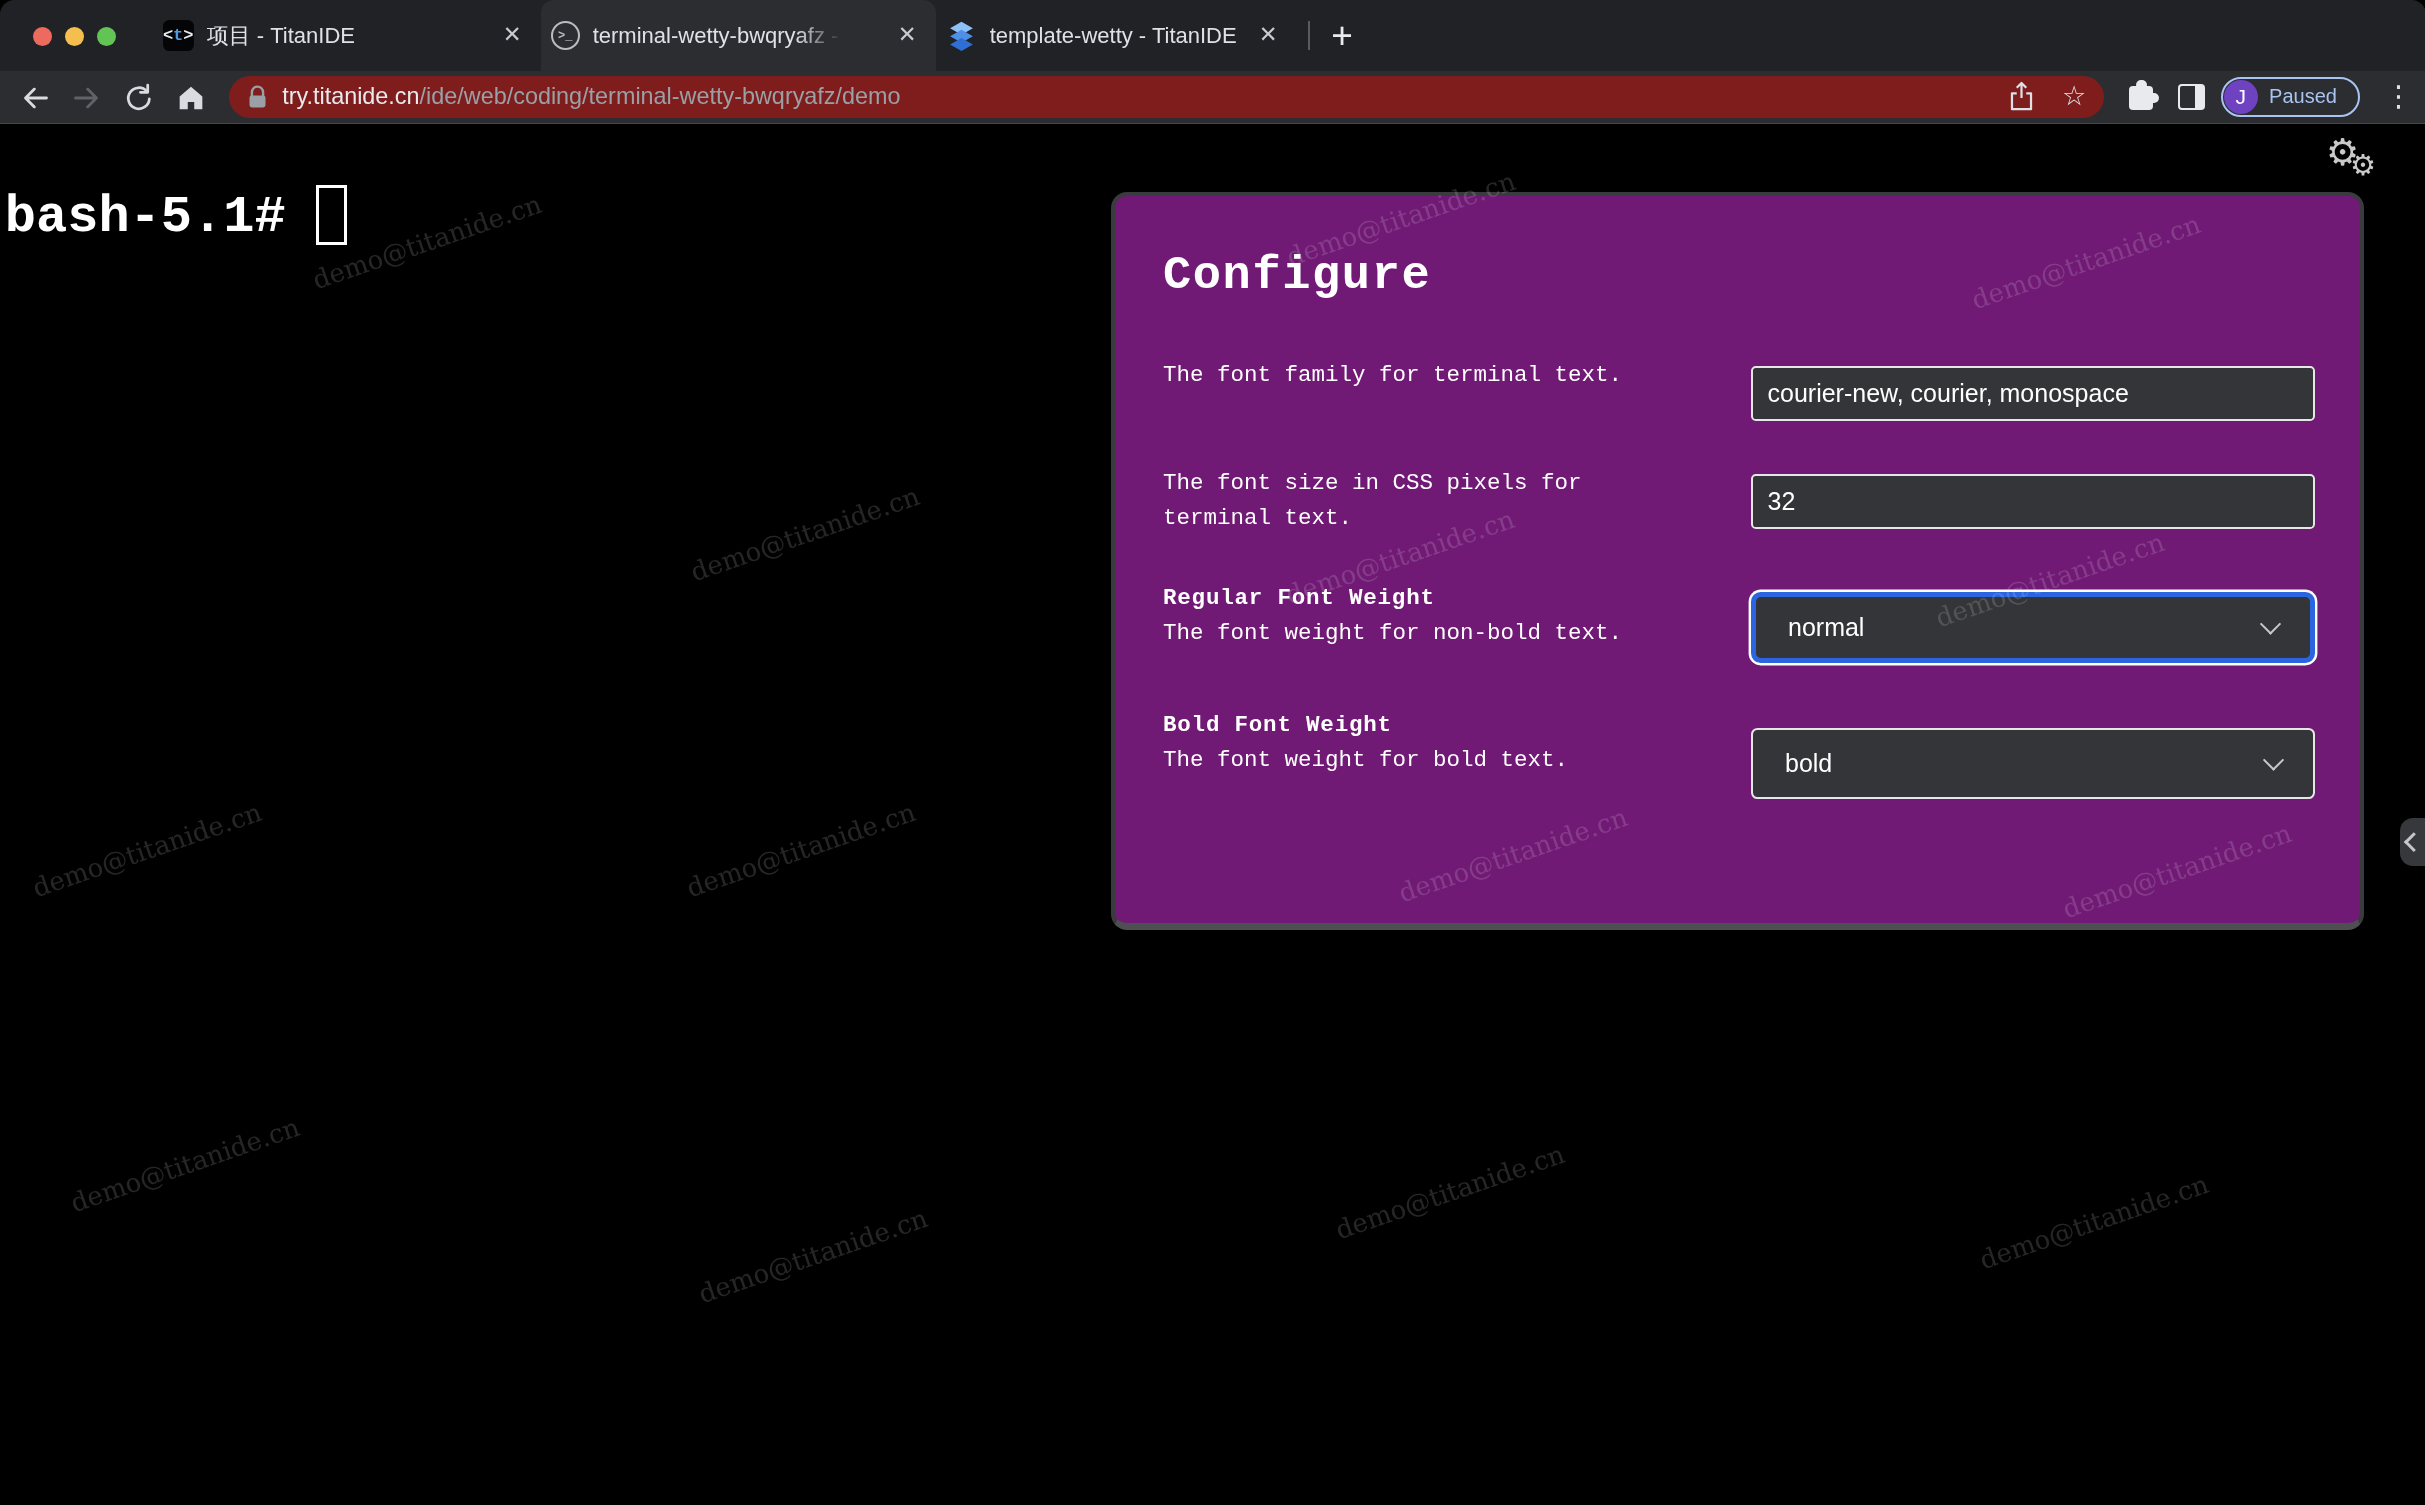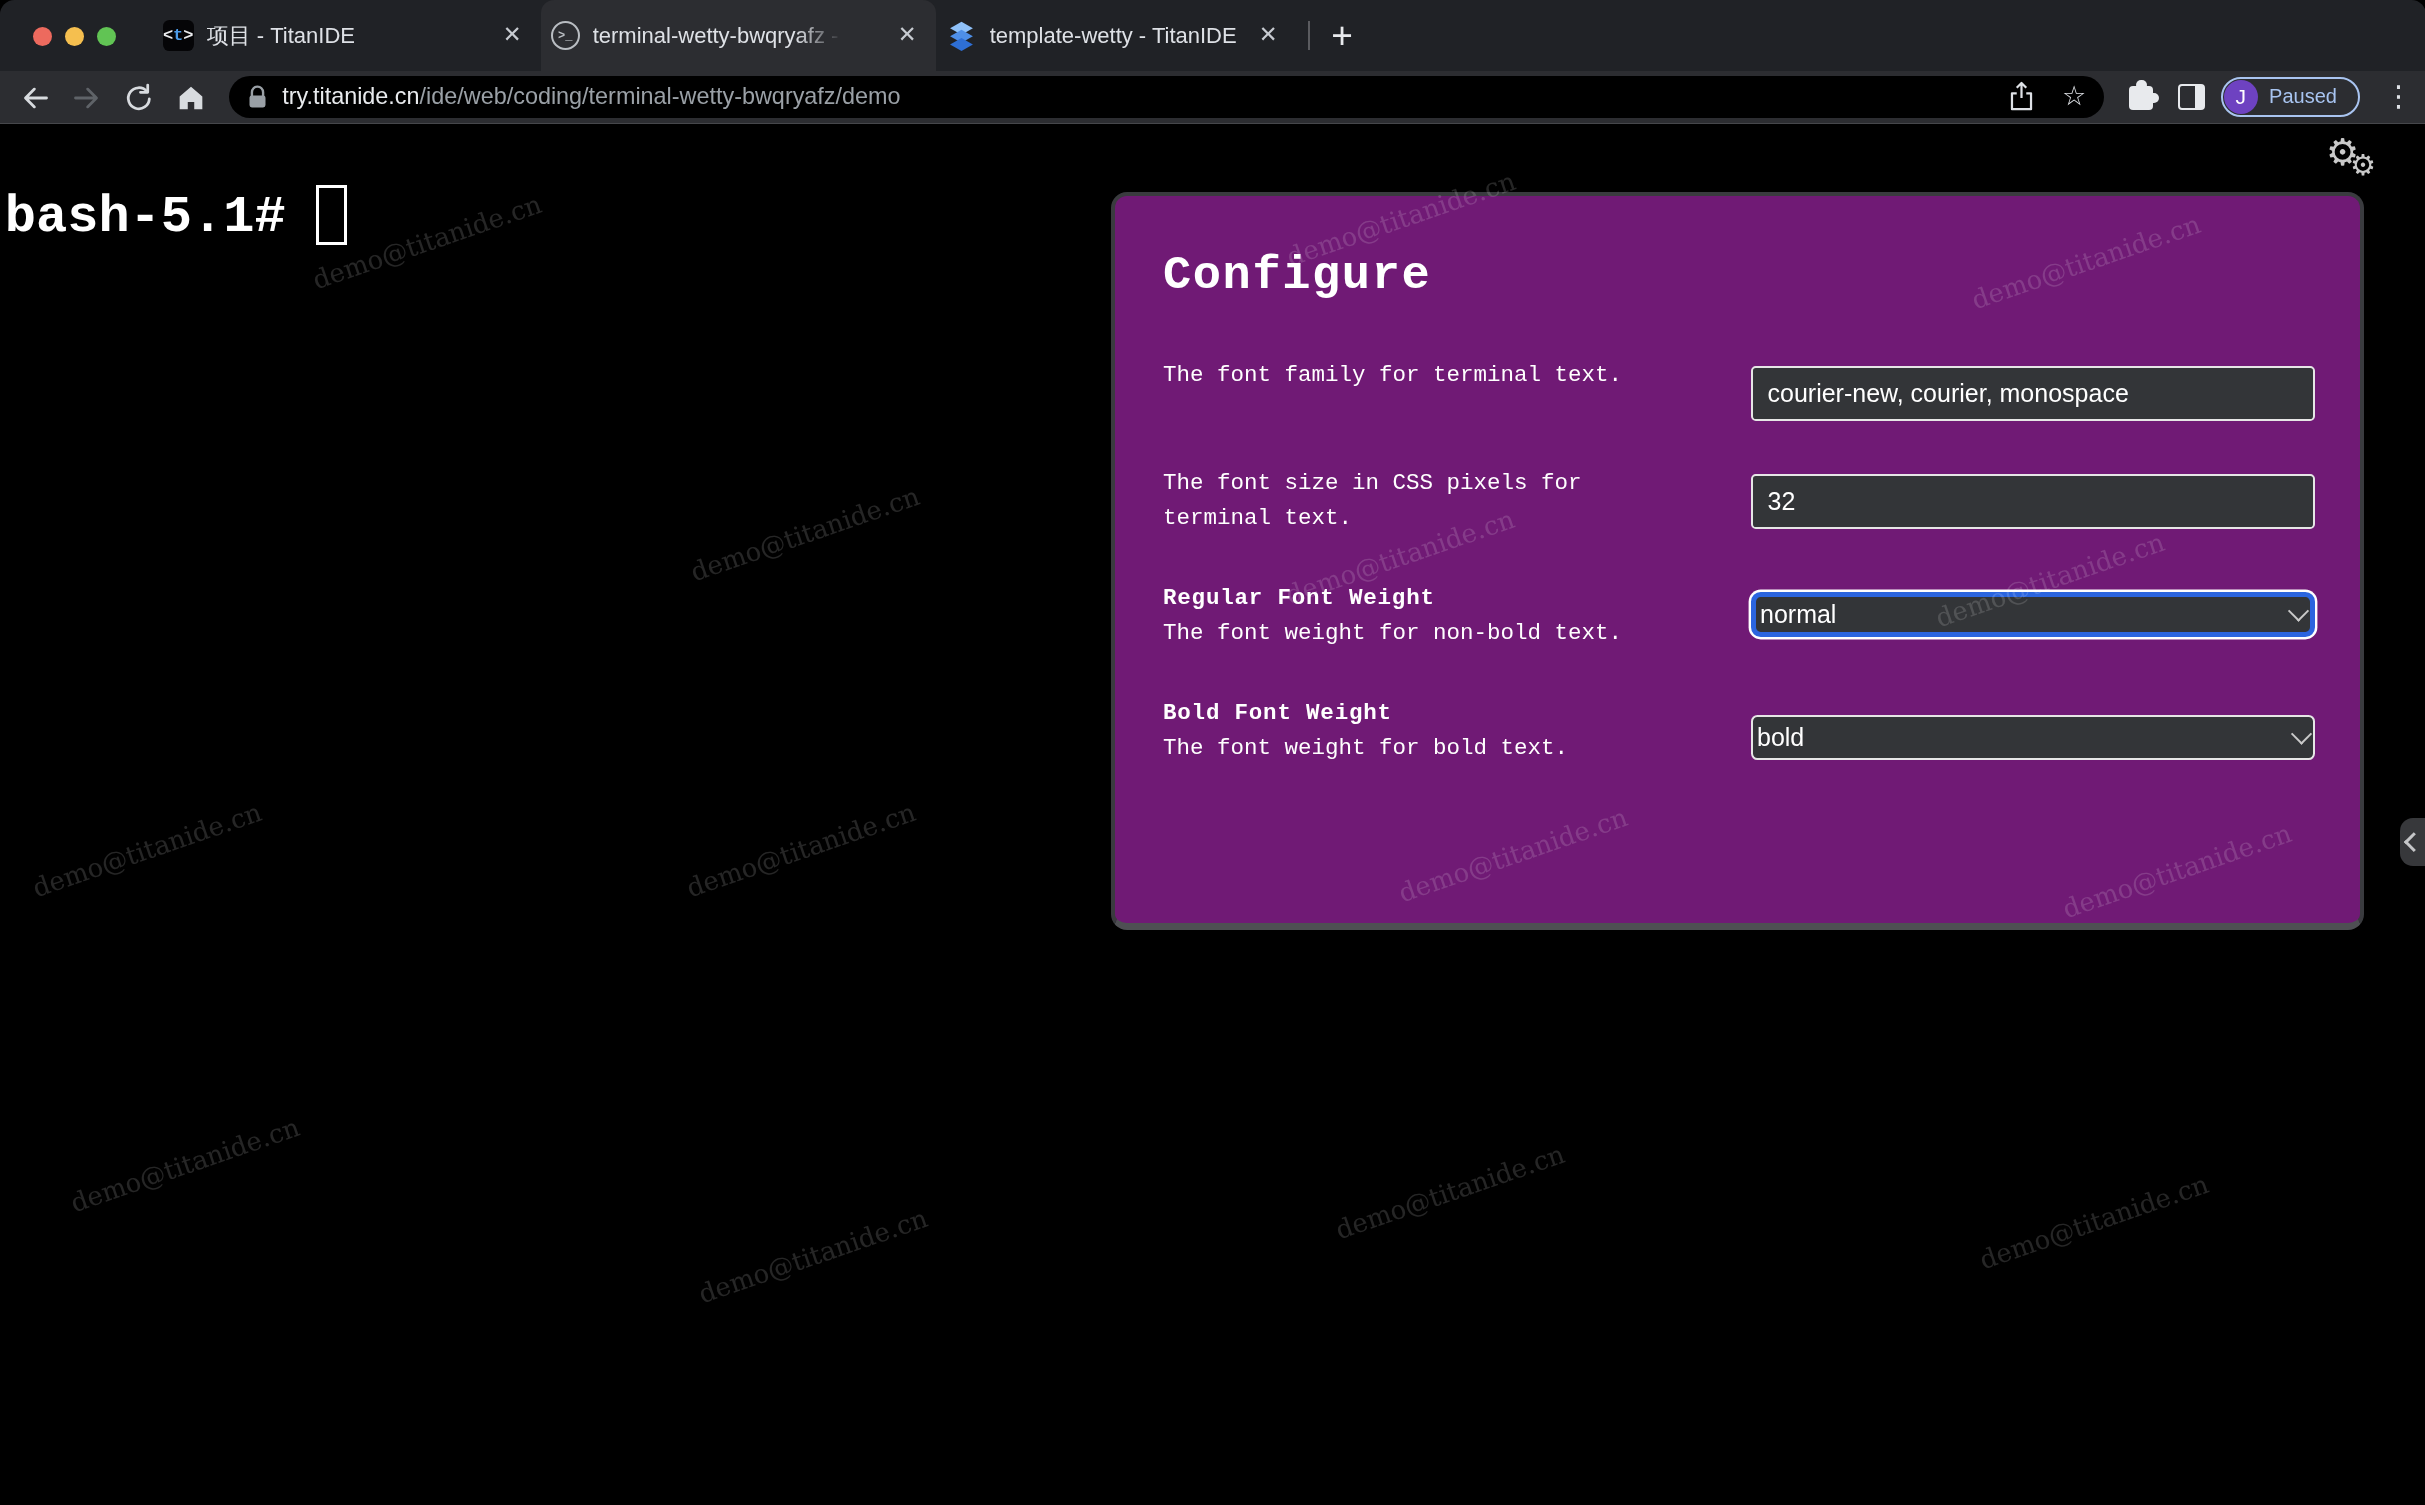--- a/index.html
+++ b/index.html
@@ -34,21 +34,21 @@
   .fav-layers{width:31px;height:31px;flex:none;}
   .tab-divider{position:absolute;left:1308px;top:21px;width:1.6px;height:29px;background:#5A5B5F;}
   .newtab{position:absolute;left:1321px;top:0;width:42px;height:71px;color:#E8EAED;font-size:37px;
           font-weight:300;display:flex;align-items:center;justify-content:center;}
 
   .toolbar{position:absolute;left:0;top:71px;width:2426px;height:53px;background:#2C2D31;
            border-bottom:1.6px solid #46474B;z-index:100;box-sizing:border-box;}
   .navbtn{position:absolute;top:9.7px;width:34px;height:34px;}
   .navbtn svg{width:34px;height:34px;}
   .omnibox{position:absolute;left:229px;top:4.8px;width:1875px;height:42px;border-radius:21px;
-           background:#000000;display:flex;align-items:center;padding:0 17.7px;box-sizing:border-box;}
+           background:#7f1d1d;display:flex;align-items:center;padding:0 17.7px;box-sizing:border-box;}
   .url{font-size:23.4px;margin-left:14.5px;white-space:nowrap;}
   .url .host{color:#E8EAED;}
   .url .path{color:#9AA0A6;}
   .omni-spacer{flex:1;}
   .omni-icon{margin-left:27px;}
   .star{font-size:27px;color:#DEE1E6;line-height:1;}
   .puzzle{position:absolute;left:2129px;top:14.5px;width:24px;height:24px;background:#E8EAED;
           border-radius:4px;}
   .puzzle::before{content:'';position:absolute;top:-5.6px;left:7.2px;width:10.5px;height:10.5px;
                   border-radius:50%;background:#E8EAED;}
@@ -87,22 +87,22 @@
                  letter-spacing:1.6px;}
   .rows{margin:56px 45px 0 48px;}
   .row{display:flex;margin-bottom:45px;}
   .row-text{flex:1;min-width:0;padding-right:32px;}
   .row-label{font-size:22.5px;font-weight:bold;line-height:35px;letter-spacing:0.8px;}
   .row-desc{font-size:22.5px;line-height:35px;max-width:532px;}
   .row-ctrl{width:564px;flex:none;}
   .ctl-input{width:564px;height:55px;box-sizing:border-box;background:#333538;color:#fff;
              border:2.4px solid #E6E6E6;border-radius:4.8px;padding:0 14.5px;font-size:25px;
              font-family:"Liberation Sans",sans-serif;margin-top:8px;outline:none;}
-  .ctl-select{width:564px;height:45px;box-sizing:border-box;background:#333538;color:#fff;
-              border:2.4px solid #E6E6E6;border-radius:6.4px;padding:0 4px;font-size:25px;
+  .ctl-select{width:564px;height:71px;box-sizing:border-box;background:#333538;color:#fff;
+              border:2.4px solid #E6E6E6;border-radius:6.4px;padding:0 32px;font-size:25px;
               font-family:"Liberation Sans",sans-serif;display:flex;align-items:center;margin-top:8px;}
   .ctl-select.focused{border:5.6px solid #2B65DF;border-radius:9.7px;box-shadow:0 0 0 2.4px #FFFFFF;
                       margin-top:11.3px;}
   .ctl-select.clipped{margin-top:19.3px;}
   .chev{margin-left:auto;width:13px;height:13px;border-right:2.4px solid #C9C9C9;
         border-bottom:2.4px solid #C9C9C9;transform:rotate(45deg) translate(-2.4px,-2.4px);}
 
   
   .edge-handle{position:absolute;left:2400px;top:694px;width:26px;height:48px;background:#37383B;
                border-radius:13px 0 0 13px;z-index:30;display:flex;align-items:center;}

